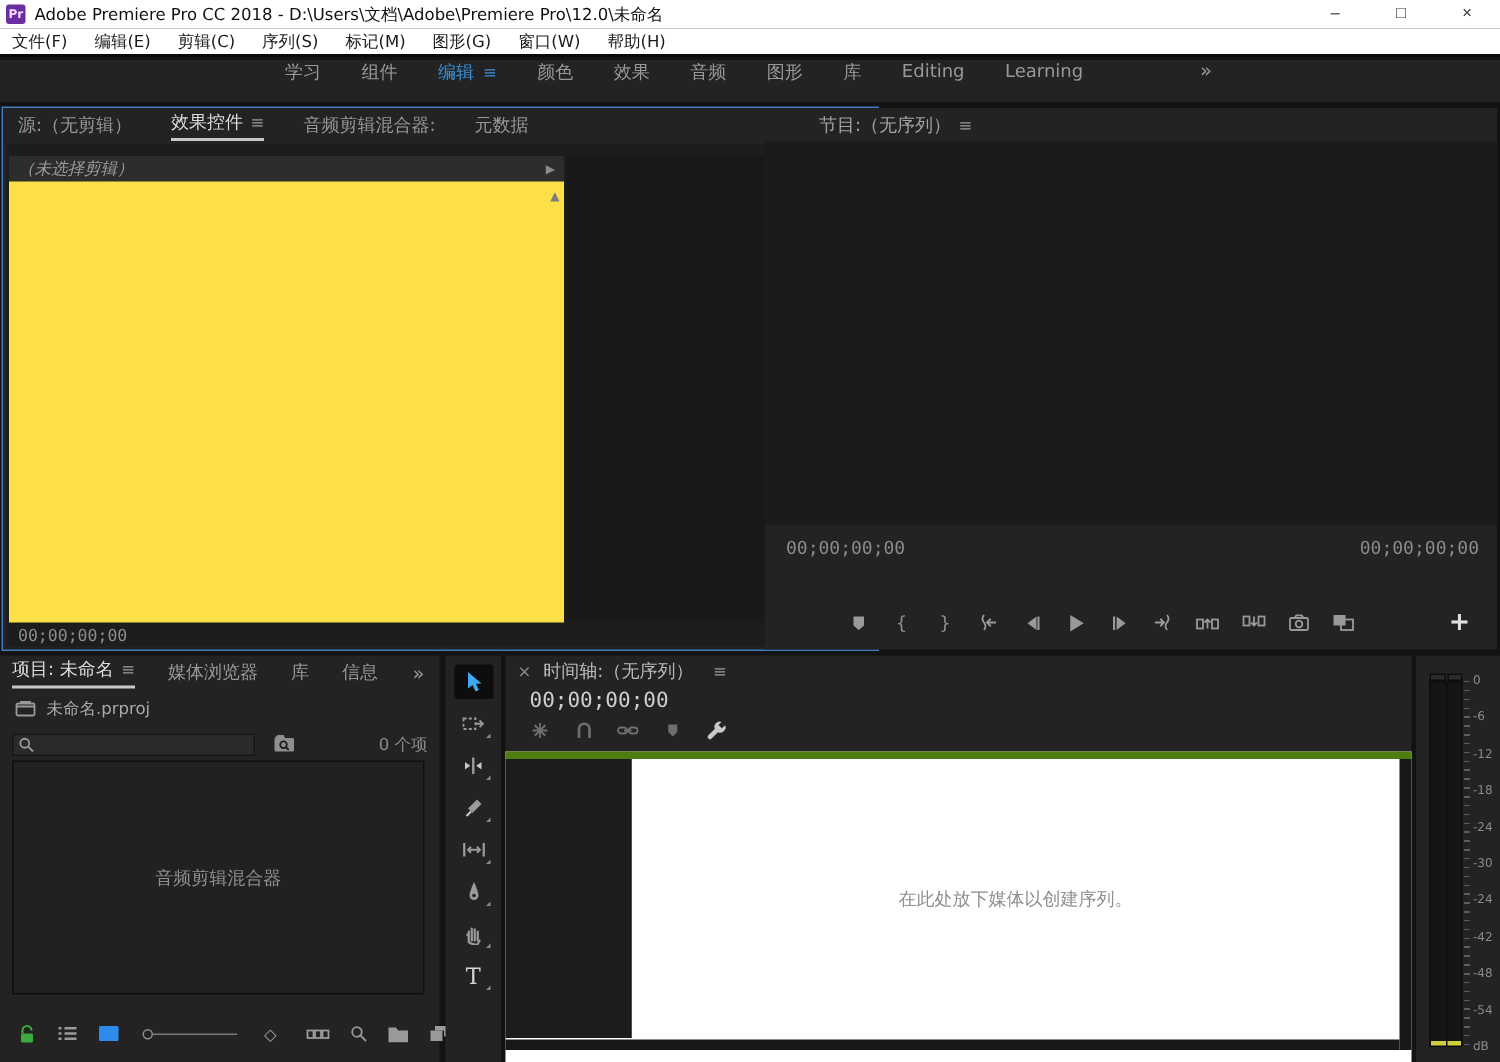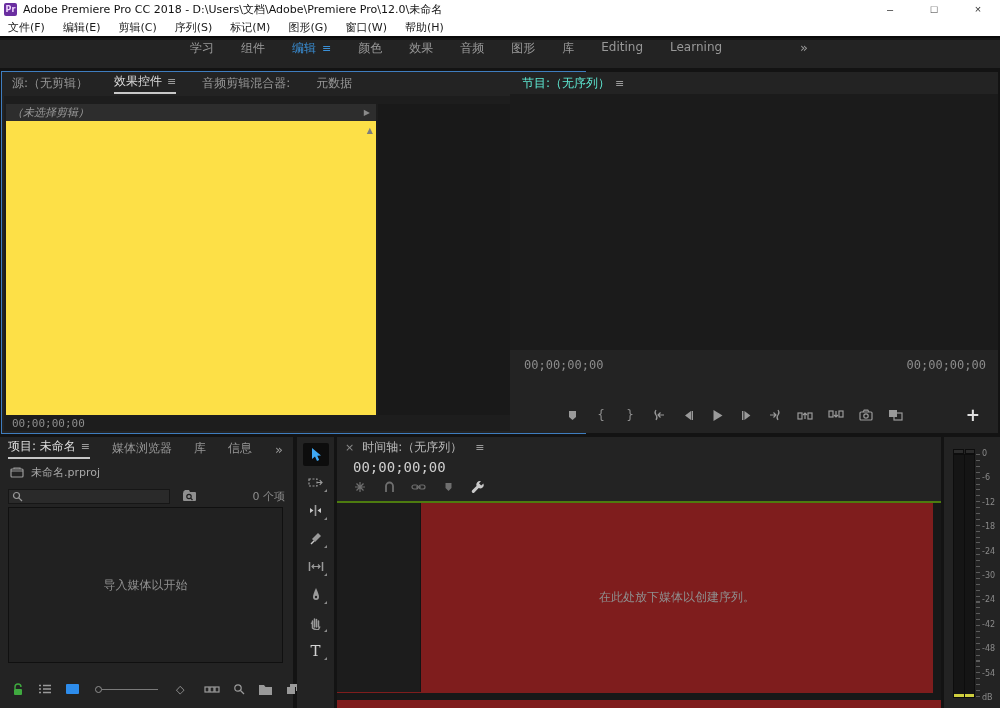--- a/index.html
+++ b/index.html
@@ -43,21 +43,21 @@
   .ec-clip-header .exp { margin-left:auto; color:#8a8a8a; font-size:8px; }
   .ec-scroll-up { position:absolute; top:22px; right:3px; color:#7d7d7d; font-size:8px; }
   .ec-right { position:absolute; top:8px; left:374px; right:0; bottom:16px; background:#191919; }
   .ec-footer { position:absolute; left:2px; right:2px; bottom:0; height:16px; display:flex; align-items:center; padding:0 6px; }
   .ec-tc { font-size:11px; color:#8d8d8d; font-family:"DejaVu Sans Mono",monospace; }
   .ec-foot-icons { margin-left:auto; display:flex; gap:16px; margin-right:14px; }
 
   
   .prog-panel { top:34px; left:510px; width:488px; height:361px; }
   .prog-header { height:22px; display:flex; align-items:center; padding-left:12px; }
-  .prog-title { font-size:12px; color:#5eead4; }
+  .prog-title { font-size:12px; color:#a3a3a3;margin-left:24px; }
   .prog-view { position:absolute; top:22px; left:0; right:0; height:256px; background:#1b1b1b; }
   .prog-tc-row { position:absolute; top:286px; left:0; right:0; height:16px; }
   .prog-tc { position:absolute; font-size:12px; color:#8c8c8c; font-family:"DejaVu Sans Mono",monospace; }
   .prog-tc.left { left:14px; }
   .prog-tc.right { right:12px; }
   .prog-transport { position:absolute; bottom:10px; left:0; right:40px; display:flex; justify-content:center; align-items:center; gap:15px; }
   .tbtn { color:#8f8f8f; font-size:12px; display:flex; align-items:center; justify-content:center; min-width:14px; height:16px; }
   .tbtn svg { display:block; }
   .prog-add { position:absolute; right:18px; bottom:10px; color:#e0e0e0; font-size:17px; font-weight:bold; line-height:16px; }
 
@@ -91,21 +91,21 @@
   .tool.sub::after { content:""; position:absolute; right:2px; bottom:2px; border-left:3px solid transparent; border-bottom:3px solid #8a8a8a; }
   .tool-type { font-size:15px; color:#d2d2d2; font-family:"DejaVu Serif","Liberation Serif",serif; }
 
   
   .tl-panel { top:399px; left:337px; width:604px; height:271px; }
   .tl-header { height:20px; display:flex; align-items:center; padding-left:8px; gap:8px; }
   .tl-close { color:#8a8a8a; font-size:11px; }
   .tl-title { font-size:12px; color:#b9b9b9; }
   .tl-tc { padding-left:16px; font-size:14px; color:#cfcfcf; font-family:"DejaVu Sans Mono",monospace; margin-top:2px; }
   .tl-iconrow { display:flex; align-items:center; gap:15px; padding-left:16px; margin-top:4px; }
-  .tl-body { position:absolute; top:64px; left:0; right:0; bottom:0; background:#7f1d1d; border-top:2px solid #4d7c0f; }
+  .tl-body { position:absolute; top:64px; left:0; right:0; bottom:0; background:#ffffff; border-top:5px solid #4d7c0f; }
   .tl-headcol { position:absolute; top:0; left:0; width:84px; bottom:16px; background:#1c1c1c; border-right:1px solid #141414; }
   .tl-msg { position:absolute; top:0; left:84px; right:8px; bottom:16px; display:flex; align-items:center; justify-content:center; }
   .tl-msg span { font-size:12px; color:#8f8f8f; }
   .tl-hscroll { position:absolute; left:0; right:8px; bottom:8px; height:7px; background:#181818; }
   .tl-vscroll { position:absolute; top:0; right:0; width:8px; bottom:8px; background:#181818; }
 
   
   .meter-panel { top:399px; left:944px; width:56px; height:271px; }
   .meter-wrap { position:absolute; top:12px; left:9px; bottom:10px; width:40px; }
   .clip-ind { position:absolute; top:0; left:0; width:22px; height:5px; display:flex; gap:1px; }
@@ -307,21 +307,21 @@
               <rect x="1" y="3" width="13" height="9" rx="1" fill="#8f8f8f" stroke="none"></rect>
               <path d="M1 3 l2-2 h4 l1 2" fill="#8f8f8f" stroke="none"></path>
               <circle cx="7" cy="7.5" r="2.2" fill="none" stroke="#1d1d1d"></circle>
               <path d="M8.6 9.1 L10.5 11" stroke="#1d1d1d"></path>
             </svg>
         </span>
         <span class="item-count">0 个项</span>
       </div>
 
       <div class="proj-drop">
-        <span>导入媒体以开始</span>
+        <span>音频剪辑混合器</span>
       </div>
 
       <div class="proj-footer">
         <span class="pf-icon">
           <svg width="12" height="13" viewBox="0 0 12 13">
               <path d="M3 6 V4 a3 3 0 0 1 6 0" fill="none" stroke="#3faa3f" stroke-width="1.4"></path>
               <rect x="2" y="6" width="8" height="6" rx="1" fill="#3faa3f"></rect>
             </svg>
         </span>
         <span class="pf-icon" style="margin-left:14px;">

